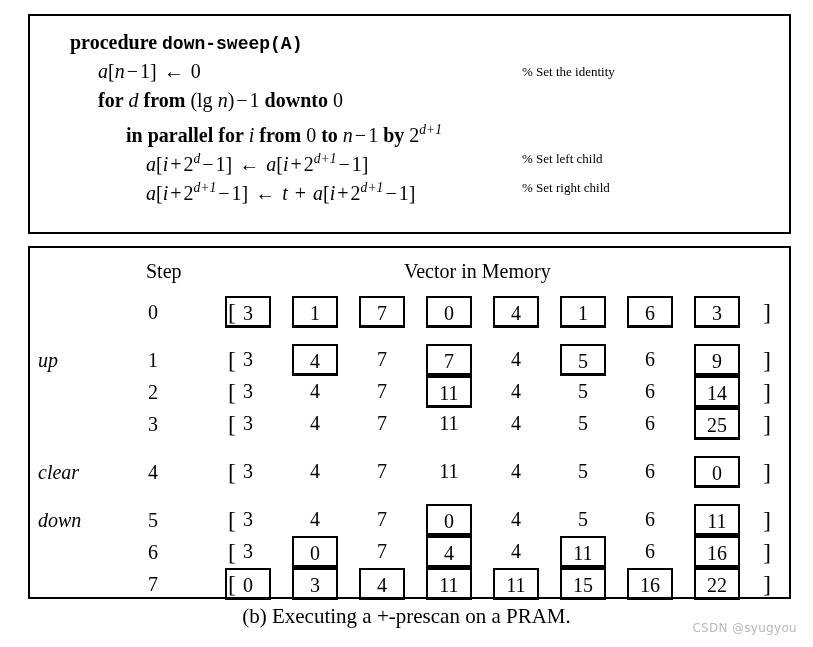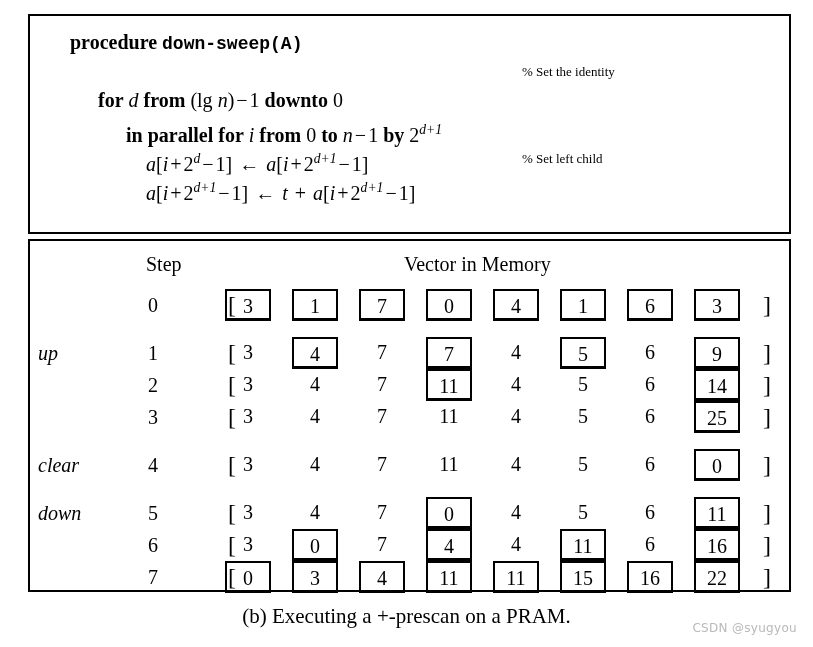--- a/index.html
+++ b/index.html
@@ -30,21 +30,21 @@
     box-sizing: border-box;
     background: #fff;
     position: relative;
   }
 
   #code-panel {
     height: 220px;
   }
   #table-panel {
     height: 353px;
-    margin-top: 5px;
+    margin-top: 12px;
   }
 
   
   #code-body {
     padding: 12px 0 0 0;
     position: relative;
     height: 100%;
     box-sizing: border-box;
   }
 
@@ -180,39 +180,41 @@
 <div id="figure">
 
   <div class="panel" id="code-panel">
     <div id="code-body">
 
       <div class="code-line">
         <span class="code-main ind1"><span class="kw">procedure</span> <span class="mono">down-sweep(A)</span></span>
       </div>
 
       <div class="code-line">
+        <span class="code-main ind2"><span class="mi">a</span><span>[</span><span class="mi">n</span><span class="op">−</span><span class="num">1</span><span>]</span> <span class="op">←</span> <span class="num">0</span></span>
         <span class="code-comment">% Set the identity</span>
       </div>
 
       <div class="code-line">
         <span class="code-main ind2"><span class="kw">for</span> <span class="mi">d</span> <span class="kw">from</span> <span>(</span><span>lg</span> <span class="mi">n</span><span>)</span><span class="op">−</span><span class="num">1</span> <span class="kw">downto</span> <span class="num">0</span></span>
       </div>
 
       <div class="code-line">
         <span class="code-main ind3"><span class="kw">in parallel for</span> <span class="mi">i</span> <span class="kw">from</span> <span class="num">0</span> <span class="kw">to</span> <span class="mi">n</span><span class="op">−</span><span class="num">1</span> <span class="kw">by</span> <span class="num">2</span><sup class="exp">d+1</sup></span>
       </div>
 
 
       <div class="code-line">
         <span class="code-main ind4"><span class="mi">a</span><span>[</span><span class="mi">i</span><span class="op">+</span><span class="num">2</span><sup class="exp">d</sup><span class="op">−</span><span class="num">1</span><span>]</span> <span class="op">←</span> <span class="mi">a</span><span>[</span><span class="mi">i</span><span class="op">+</span><span class="num">2</span><sup class="exp">d+1</sup><span class="op">−</span><span class="num">1</span><span>]</span></span>
         <span class="code-comment">% Set left child</span>
       </div>
 
       <div class="code-line">
         <span class="code-main ind4"><span class="mi">a</span><span>[</span><span class="mi">i</span><span class="op">+</span><span class="num">2</span><sup class="exp">d+1</sup><span class="op">−</span><span class="num">1</span><span>]</span> <span class="op">←</span> <span class="mi">t</span> <span class="op">+</span> <span class="mi">a</span><span>[</span><span class="mi">i</span><span class="op">+</span><span class="num">2</span><sup class="exp">d+1</sup><span class="op">−</span><span class="num">1</span><span>]</span></span>
+        <span class="code-comment">% Set right child</span>
       </div>
 
     </div>
   </div>
 
   <div class="panel" id="table-panel">
     <div id="table-body">
       <div class="hdr" id="hdr-step">Step</div>
       <div class="hdr" id="hdr-vector">Vector in Memory</div>
 

